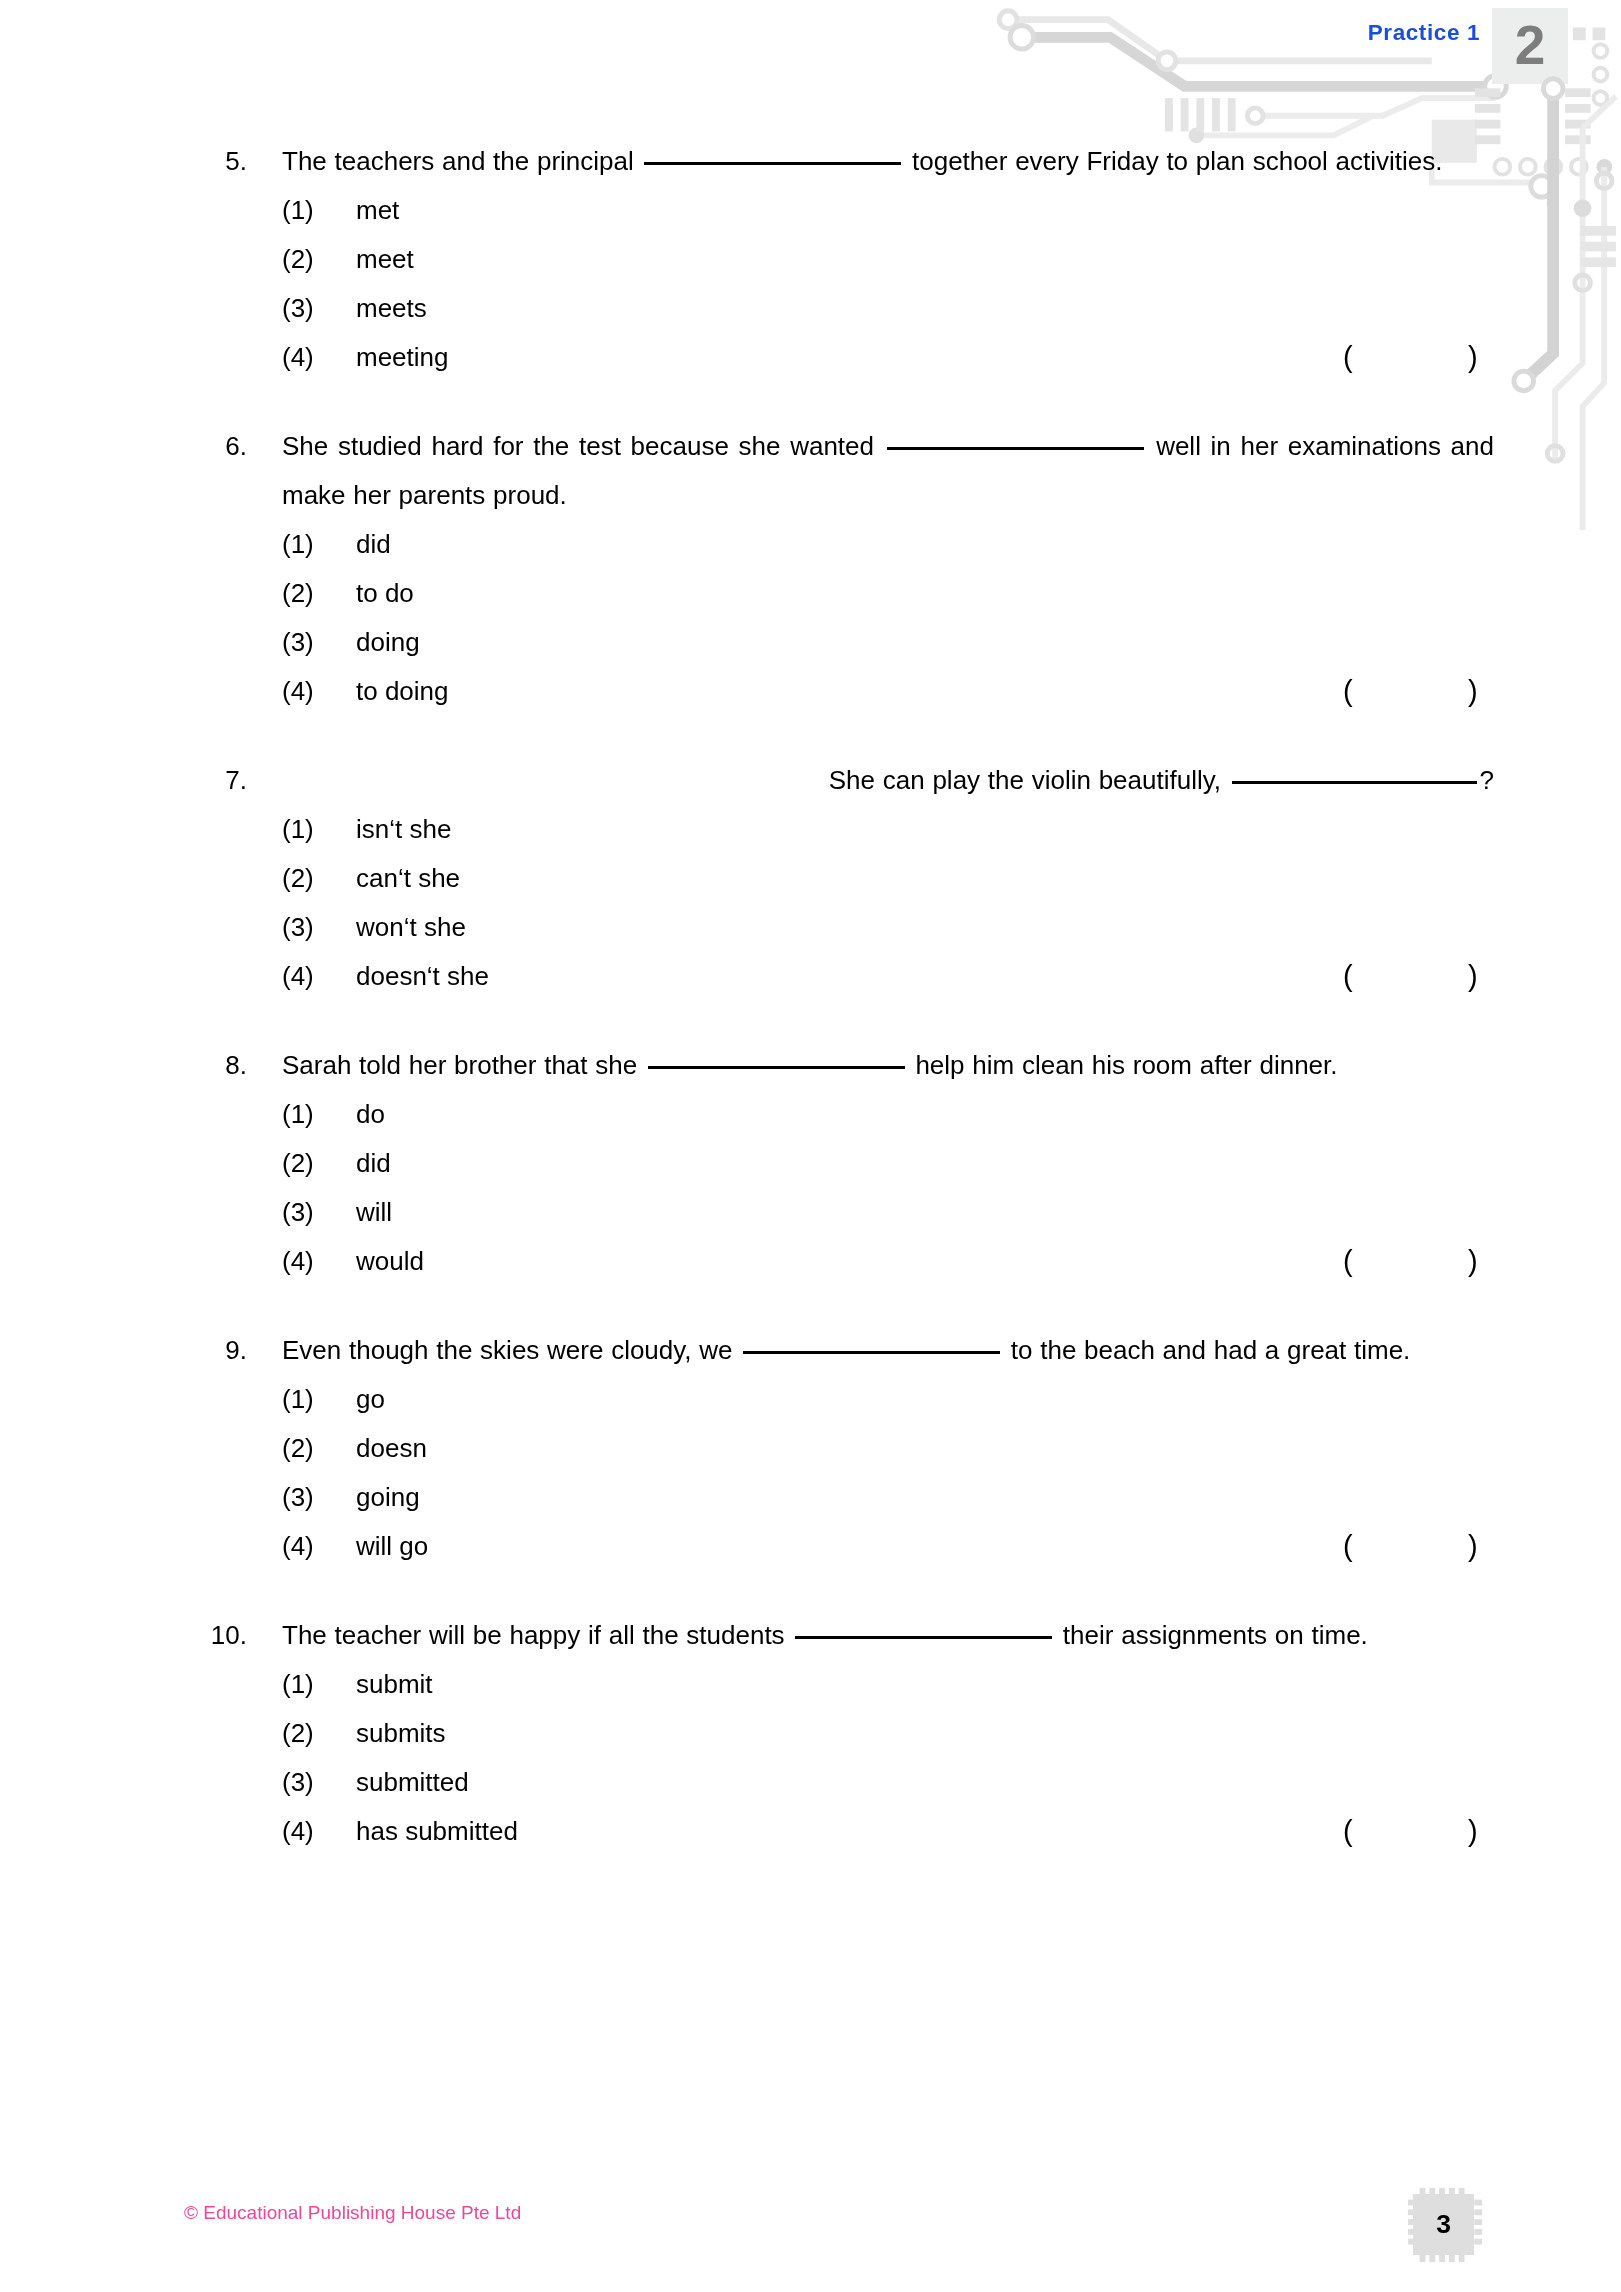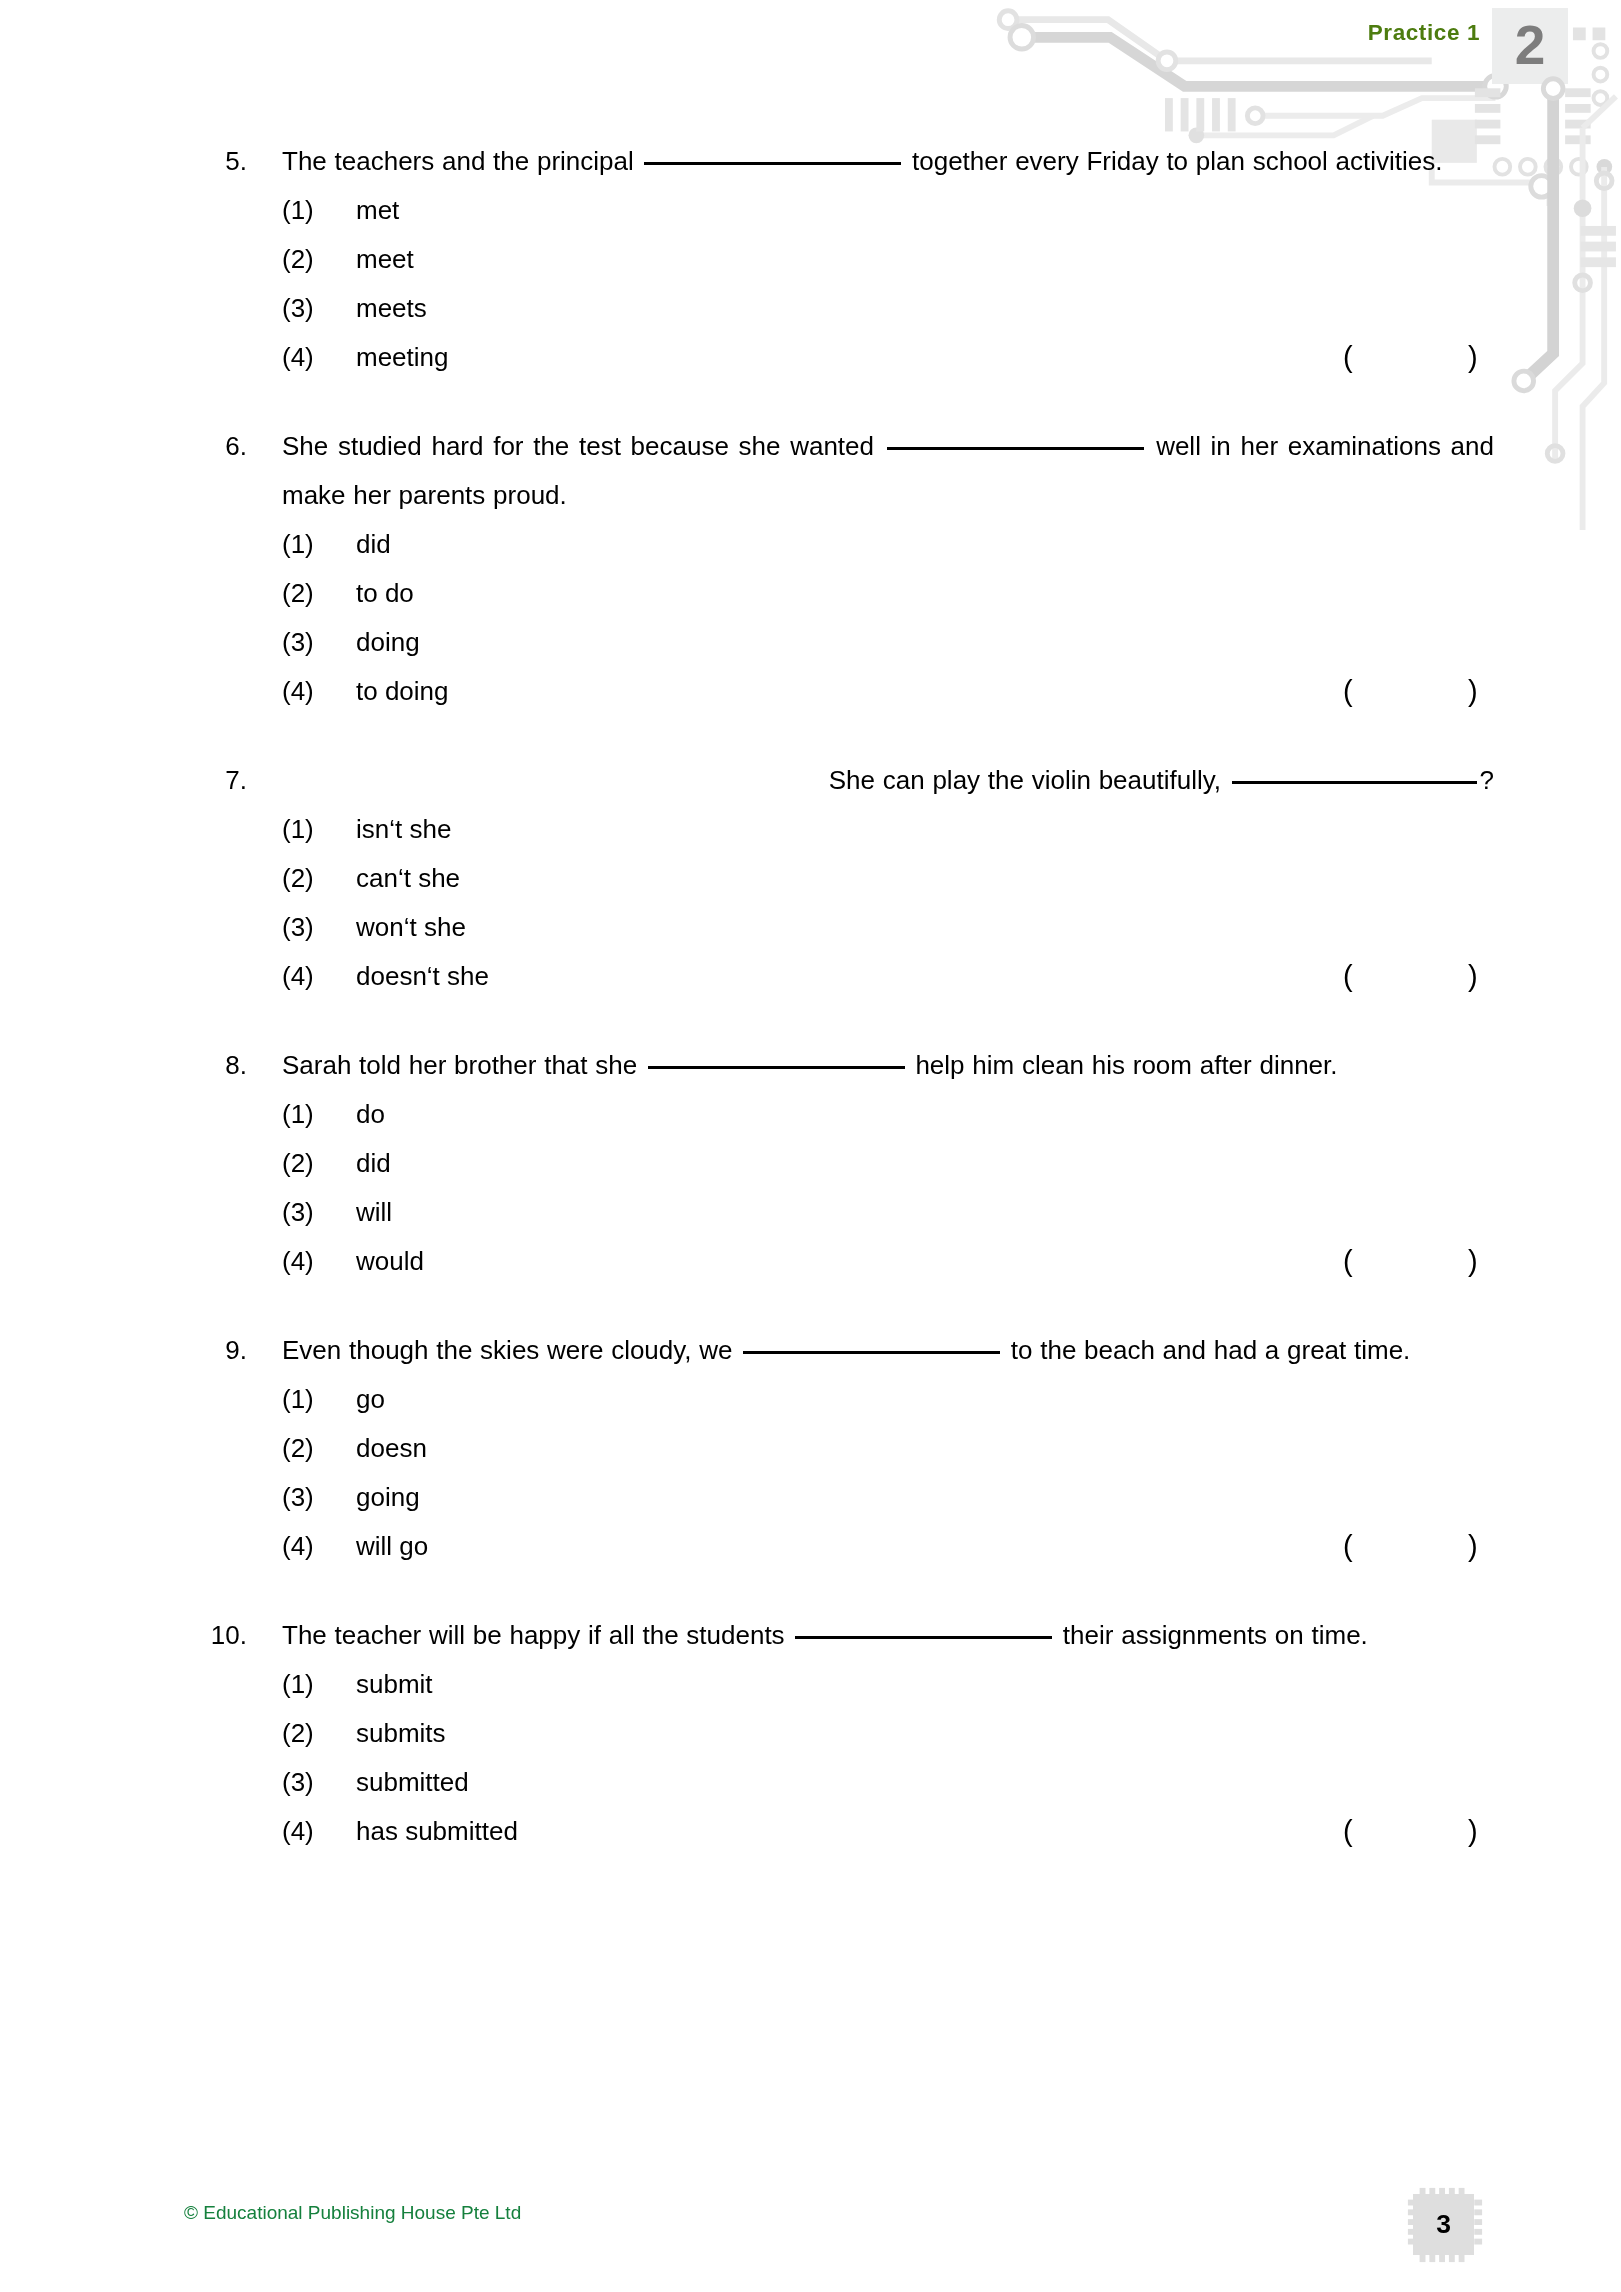--- a/index.html
+++ b/index.html
@@ -33,21 +33,21 @@
   .header-deco svg { display: block; }
 
   .practice-label {
     position: absolute;
     top: 19.6px;
     left: 1304px;
     width: 176px;
     text-align: right;
     font-size: 22.5px;
     font-weight: bold;
-    color: #4d7c0f;
+    color: #1d4ed8;
     letter-spacing: 0.6px;
     white-space: nowrap;
   }
 
   
   .unit-chip {
     position: absolute;
     top: 7.8px;
     left: 1492px;
     width: 76px;
@@ -164,21 +164,21 @@
     left: 0;
     top: 2194px;
     width: 1621px;
     height: 98px;
   }
   .copyright {
     position: absolute;
     left: 184px;
     top: 7.8px;
     font-size: 19px;
-    color: #15803d;
+    color: #ec4899;
     white-space: nowrap;
   }
   .page-chip {
     position: absolute;
     left: 1413px;
     top: 0px;
     width: 61px;
     height: 61px;
     background: #dedede;
     display: flex;

